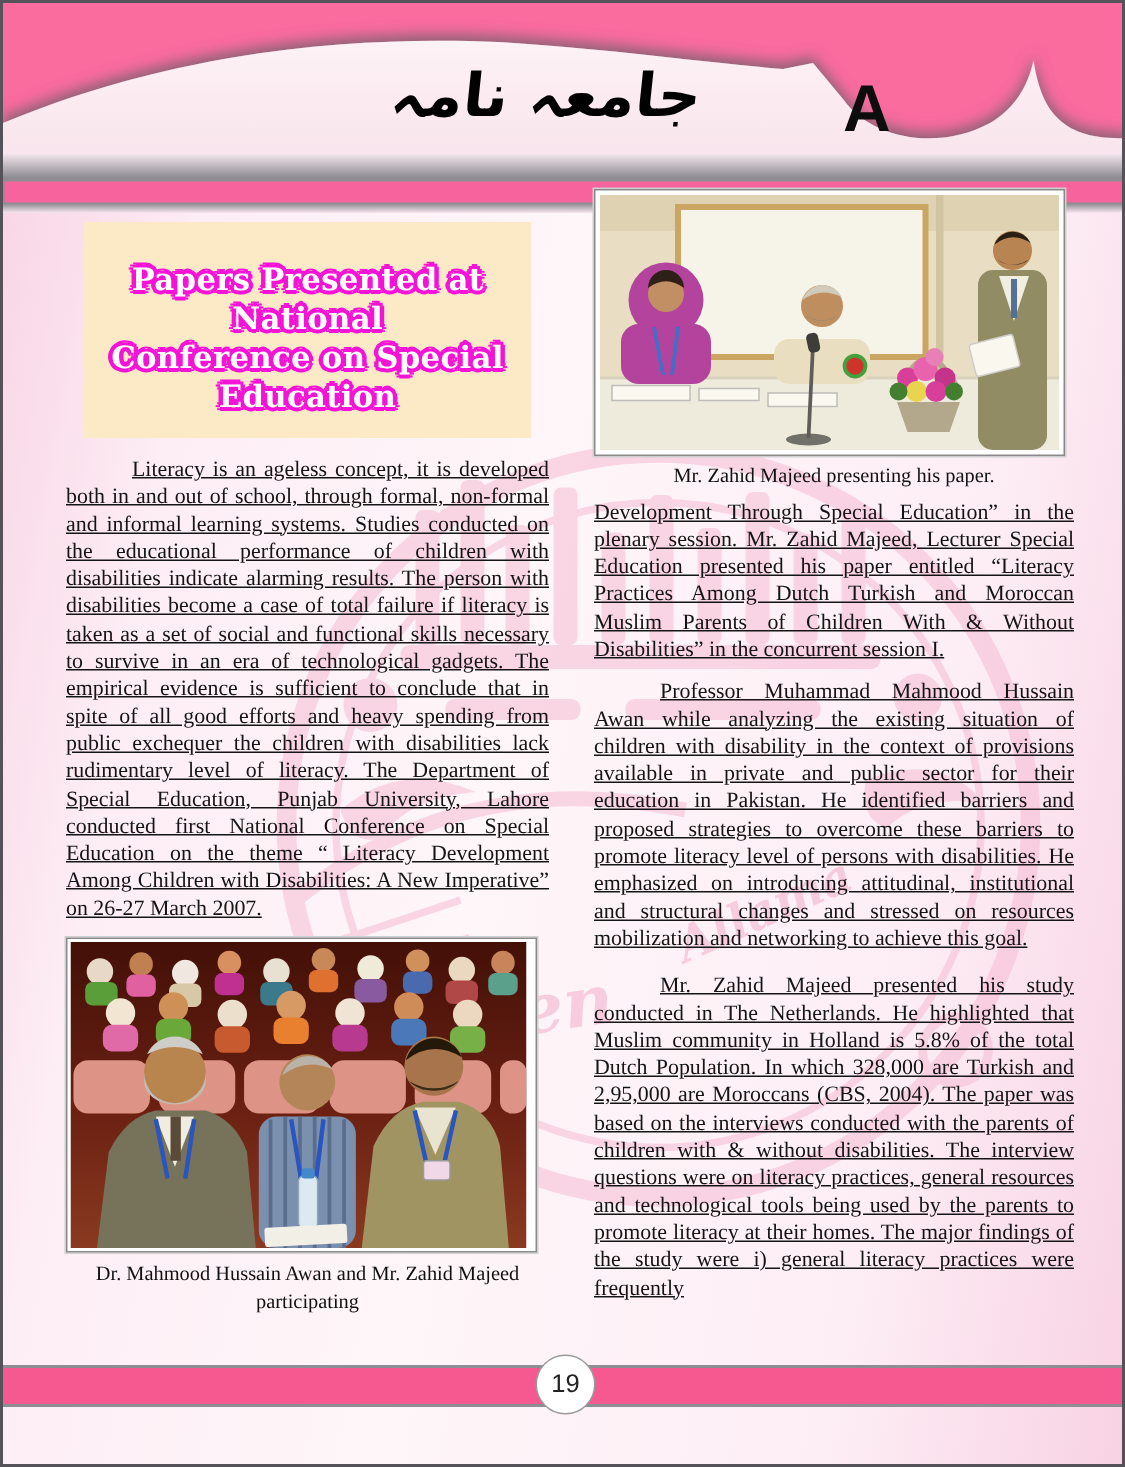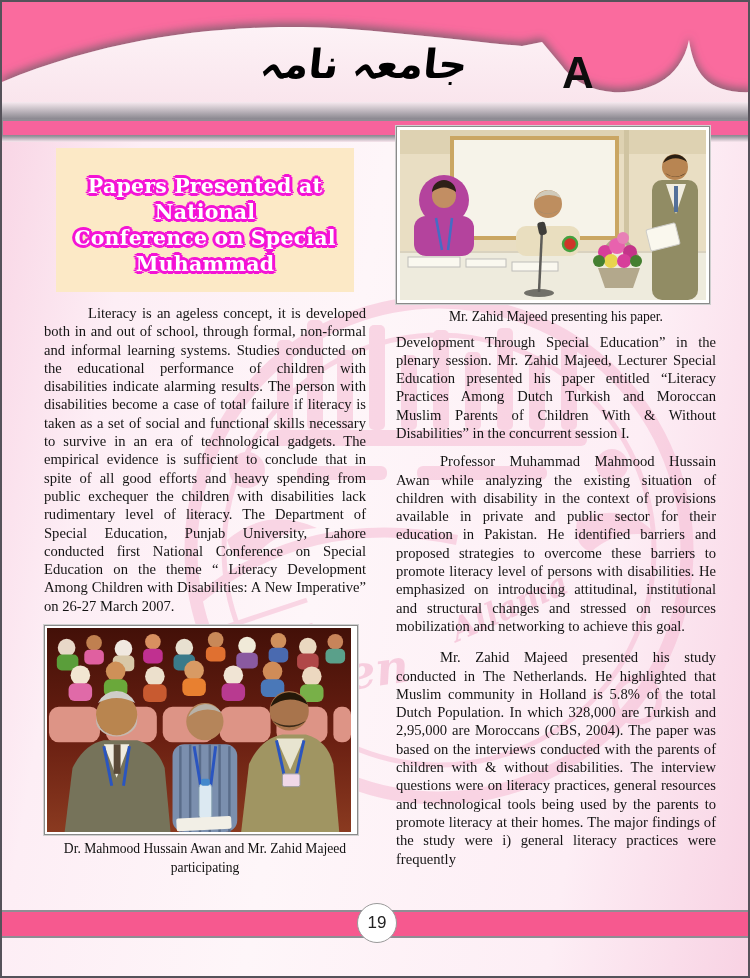--- a/index.html
+++ b/index.html
@@ -24,21 +24,21 @@
   
   .watermark{position:absolute;top:268px;left:155px;width:565px;height:560px;opacity:.55;pointer-events:none;}
   .wm{fill:#f6bcd4;}
   .wm-s{stroke:#f6bcd4;fill:none;}
   .wm-text{fill:#f2aeca;font-family:"DejaVu Serif",serif;font-weight:bold;font-style:italic;}
   
   .col{position:absolute;z-index:2;}
   .col-left{left:42px;top:143px;width:322px;}
   .col-right{left:394px;top:124px;width:320px;}
   .para{
-    font-size:14.6px;line-height:18.3px;text-align:justify;margin:0 0 10px 0;
+    font-size:14.6px;line-height:18.3px;text-align:justify;margin:0 0 10px 0;text-decoration:underline;
   }
   .indent{text-indent:44px;}
   
   .title-box{
     margin:3px 0 12px 12px;width:286px;background:#fce9c6;
     padding:25px 6px 15px 6px;text-align:center;
   }
   .title-line{
     font-family:"DejaVu Serif",serif;font-weight:bold;font-size:20.5px;line-height:26px;
     color:#fff;letter-spacing:.2px;
@@ -135,21 +135,21 @@
       <path d="M74,410 L162,382"></path>
     </g>
     <text class="wm-text" x="120" y="430" font-size="46" transform="rotate(-8 120 430)">Open</text>
     <text class="wm-text" x="300" y="372" font-size="32" transform="rotate(-24 300 372)">Allama</text>
     <circle class="wm-s" cx="480" cy="430" r="22" stroke-width="6"></circle>
   </svg>
 
   <div class="col col-left">
     <div class="title-box">
       <div class="title-line">Papers Presented at National</div>
-      <div class="title-line">Conference on Special Muhammad</div>
+      <div class="title-line">Conference on Special Education</div>
     </div>
     <p class="para indent">Literacy is an ageless concept, it is developed both in and out of school, through formal, non-formal and informal learning systems. Studies conducted on the educational performance of children with disabilities indicate alarming results. The person with disabilities become a case of total failure if literacy is taken as a set of social and functional skills necessary to survive in an era of technological gadgets. The empirical evidence is sufficient to conclude that in spite of all good efforts and heavy spending from public exchequer the children with disabilities lack rudimentary level of literacy. The Department of Special Education, Punjab University, Lahore conducted first National Conference on Special Education on the theme “ Literacy Development Among Children with Disabilities: A New Imperative” on 26-27 March 2007.</p>
 
     <div class="photo-frame photo-left">
       <svg width="304" height="204" viewBox="0 0 310 207" preserveAspectRatio="none">
         <defs>
           <linearGradient id="aud" x1="0" y1="0" x2="0" y2="1">
             <stop offset="0" stop-color="#431008"></stop>
             <stop offset="0.55" stop-color="#6b2012"></stop>
             <stop offset="1" stop-color="#8a3a20"></stop>

